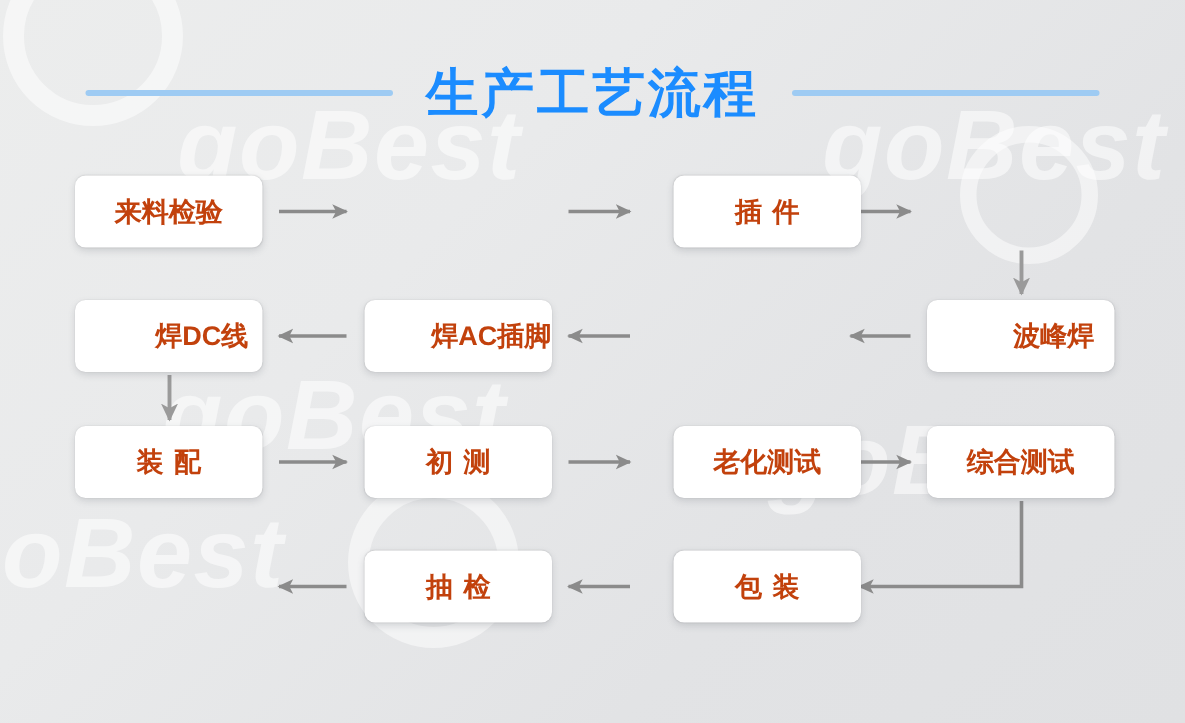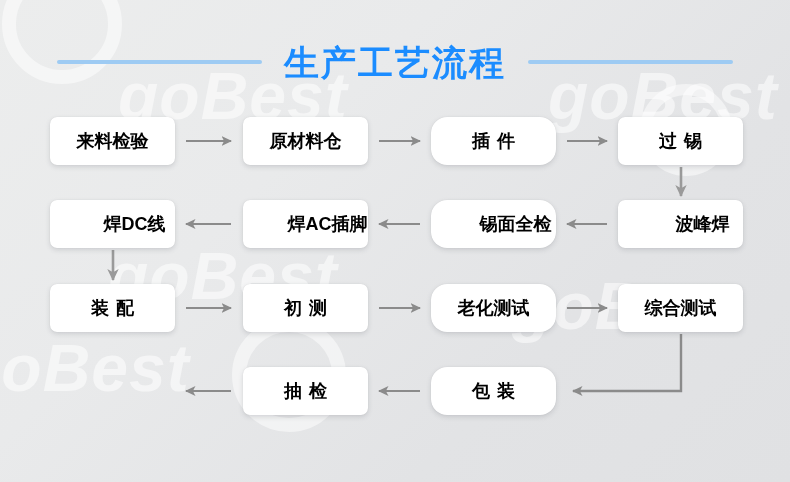--- a/index.html
+++ b/index.html
@@ -89,29 +89,29 @@
     width: 125px;
     height: 48px;
     background: #ffffff;
     border-radius: 7px;
     box-shadow: 0 2px 5px rgba(90,95,105,0.20), 0 0 1px rgba(0,0,0,0.12);
     display: flex;
     align-items: center;
     justify-content: center;
     font-size: 18px;
     font-weight: bold;
-    color: #000000;
+    color: #c2410c;
     box-sizing: border-box;
   }
   .node.spaced { letter-spacing: 7px; text-indent: 7px; }
 
   
   .c1 { left: 50px;  }
   .c2 { left: 243px; }
-  .c3 { left: 431px; border-radius: 16px; }
+  .c3 { left: 449px; }
   .c4 { left: 618px; }
   
   .r1 { top: 117px; }
   .r2 { top: 200px; padding-left: 44px; }
   .r3 { top: 284px; }
   .r4 { top: 367px; }
 
   
   #wires {
     position: absolute;
@@ -173,27 +173,24 @@
 
     <path d="M681,334 L681,391 L573,391" fill="none" stroke="#8b8b8b" stroke-width="2.4" marker-end="url(#ahL)"></path>
 
     <line x1="420" y1="391" x2="379" y2="391" stroke="#8b8b8b" stroke-width="2.2" marker-end="url(#ahL)"></line>
     <line x1="231" y1="391" x2="186" y2="391" stroke="#8b8b8b" stroke-width="2.2" marker-end="url(#ahL)"></line>
   </svg>
 
   <div id="flow">
 
     <div class="node c1 r1">来料检验</div>
-    <div class="node c2 r1">原材料仓</div>
     <div class="node c3 r1 spaced">插件</div>
-    <div class="node c4 r1 spaced">过锡</div>
 
     <div class="node c1 r2">焊DC线</div>
     <div class="node c2 r2">焊AC插脚</div>
-    <div class="node c3 r2">锡面全检</div>
     <div class="node c4 r2">波峰焊</div>
 
     <div class="node c1 r3 spaced">装配</div>
     <div class="node c2 r3 spaced">初测</div>
     <div class="node c3 r3">老化测试</div>
     <div class="node c4 r3">综合测试</div>
 
     <div class="node c2 r4 spaced">抽检</div>
     <div class="node c3 r4 spaced">包装</div>
 

